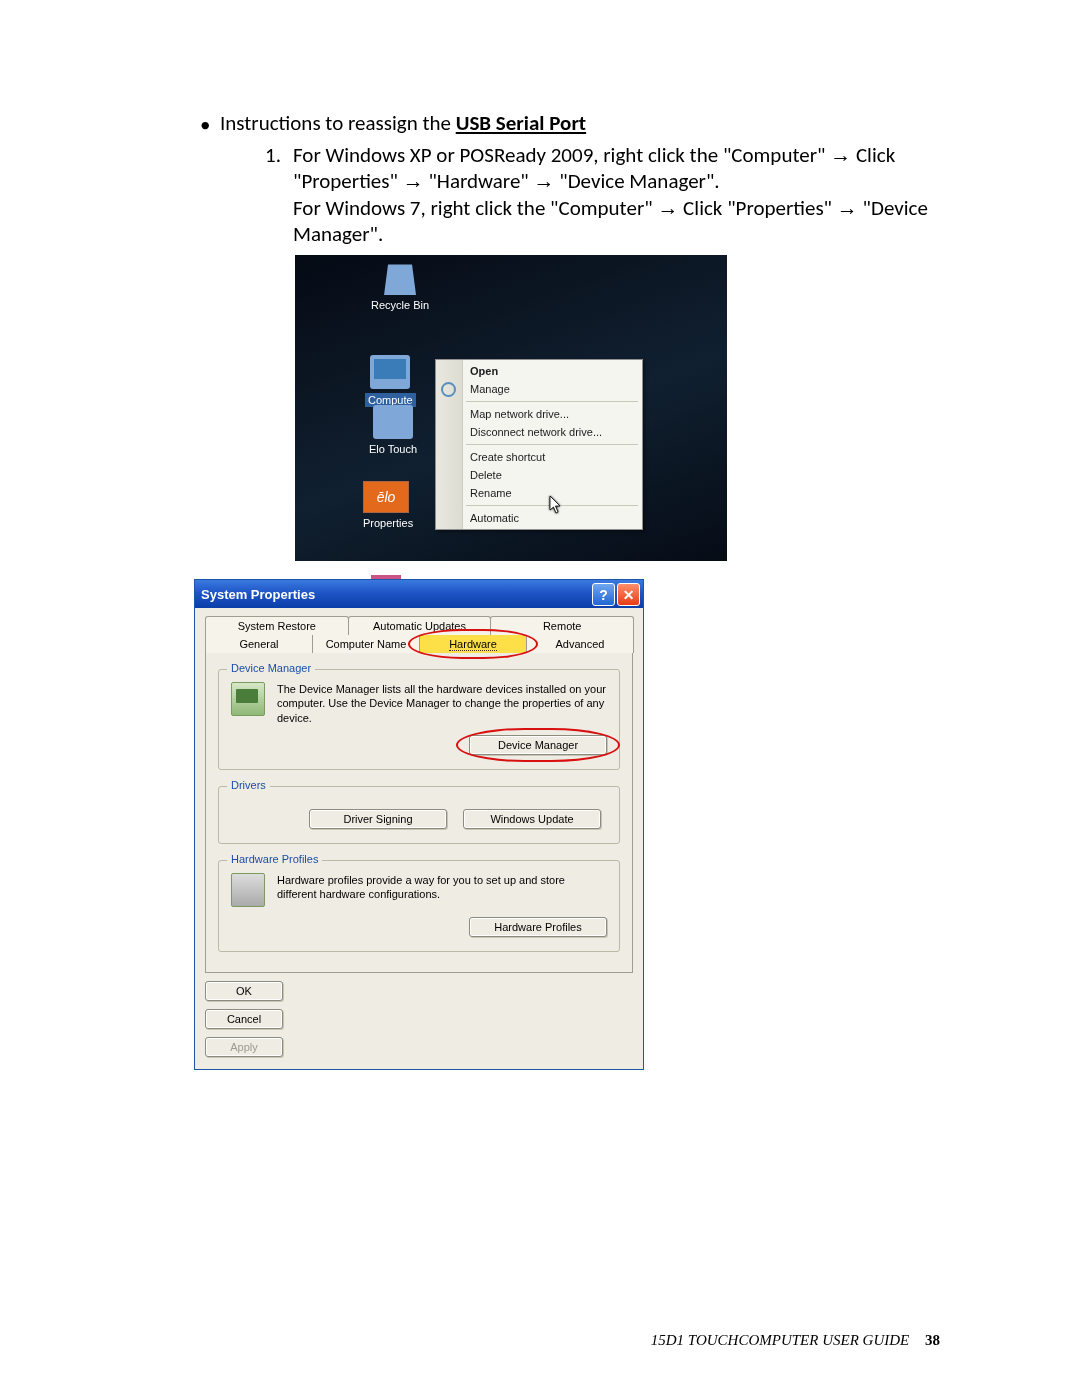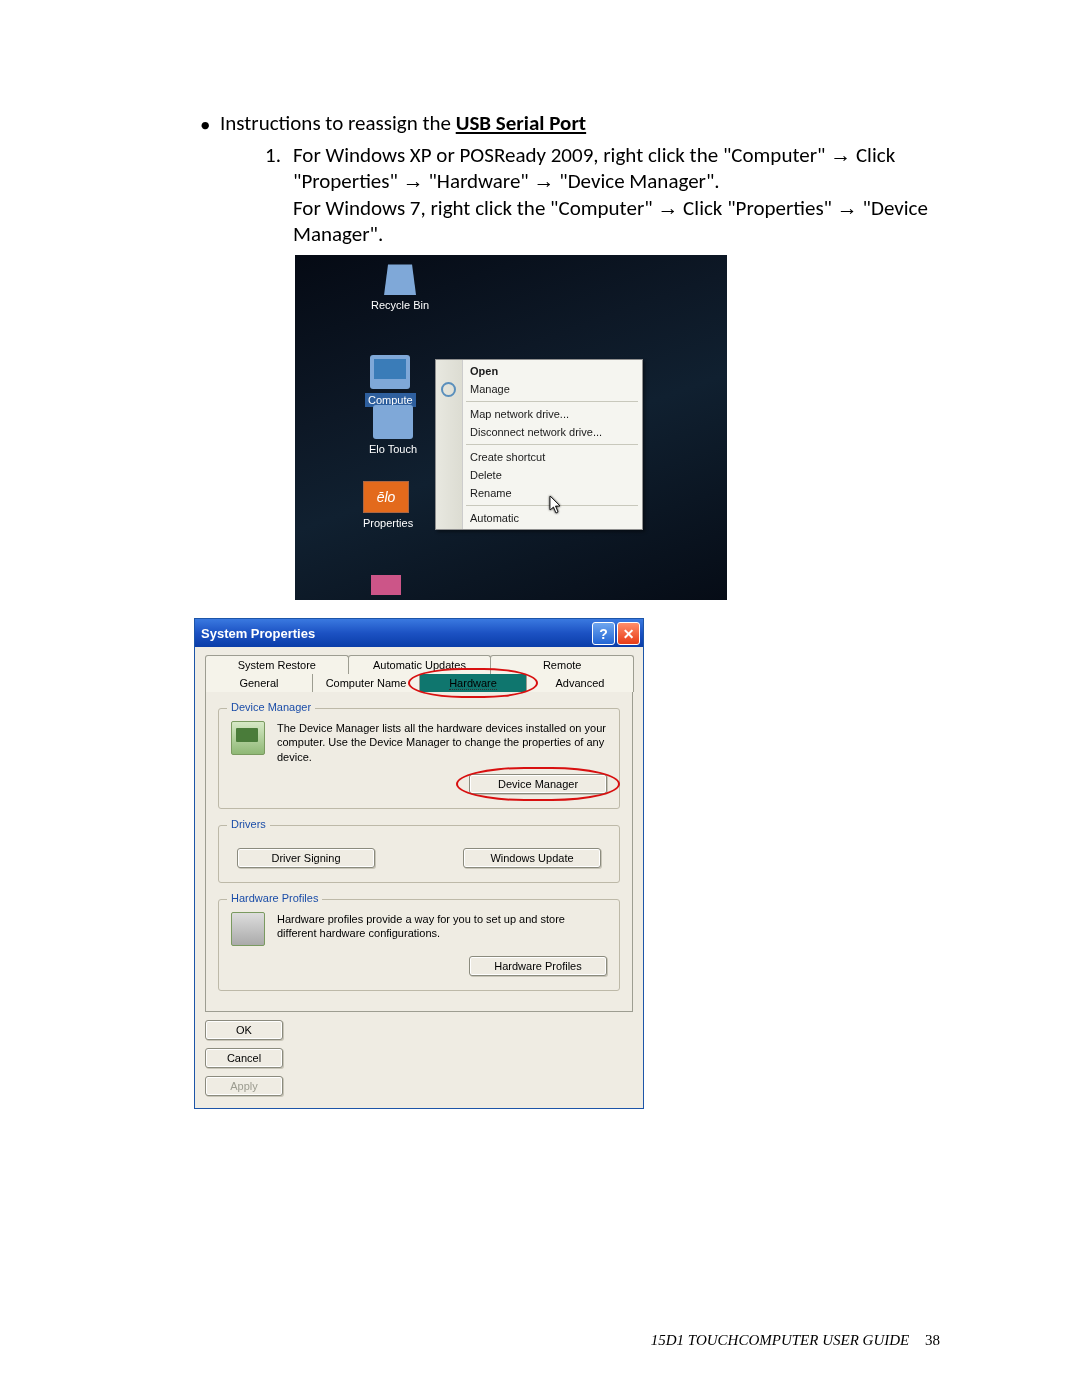--- a/index.html
+++ b/index.html
@@ -31,21 +31,21 @@
     font-size:21px;
     margin-left: 65px;
     margin-top:4px;
   }
   .ol-num { width:28px; }
   .ol-text { flex:1; line-height:1.25; }
   .arrow { font-family: Arial, sans-serif; }
   .screenshot1 {
     margin: 8px 0 0 95px;
     width: 432px;
-    height: 345px;
+    height: 306px;
     background: linear-gradient(160deg,#050a14 0%, #0d1826 35%, #102030 55%, #060c16 100%);
     position: relative;
     font-family: Tahoma, Arial, sans-serif;
   }
   .desk-icon {
     position:absolute;
     text-align:center;
     color:#fff;
     font-size:11px;
   }
@@ -142,21 +142,21 @@
     border-bottom:none;
     background:#f5f3ea;
     text-align:center;
     padding:3px 0;
     margin-right:-1px;
     border-radius:3px 3px 0 0;
     position:relative;
   }
   .tab.row2{border-top:none;border-radius:0;}
   .tab.active{
-    background:#0f766e;
+    background:#fde047;
     z-index:2;
     font-weight:400;
   }
   .tab-hw-circle{
     position:absolute;
     left:-12px; right:-12px; top:-6px; bottom:-6px;
     border:2.5px solid #d81010;
     border-radius:50%/60%;
     z-index:3;
     pointer-events:none;
@@ -190,21 +190,21 @@
     border:1px solid #7a9a60;
     border-radius:2px;
     position:relative;
   }
   .fs-icon.card:before{content:"";position:absolute;left:4px;top:6px;width:22px;height:14px;background:#4a7c3a;border-radius:1px;}
   .fs-icon.disk{background:linear-gradient(#eee,#bbb);}
   .fs-icon.disk:before{content:"";position:absolute;left:6px;top:6px;width:20px;height:20px;border-radius:50%;background:radial-gradient(#fff,#999);}
   .fs-icon.hw{background:linear-gradient(#ddd,#aaa);}
   .fs-text{font-size:11px;line-height:1.3;flex:1;}
   .fs-btn-row{display:flex;justify-content:flex-end;gap:16px;margin-top:10px;}
-  .fs-btn-row.two{justify-content:space-between;padding:0 6px;}
+  .fs-btn-row.two{padding:0 6px;}
   .win-btn{
     font-size:11px;
     padding:3px 0;
     width:136px;
     text-align:center;
     background:#efece3;
     border:1px solid #8b8b7e;
     border-radius:3px;
     box-shadow: inset 0 0 0 1px #fff, 1px 1px 0 #c8c5b8;
     position:relative;
@@ -222,21 +222,21 @@
   
   .footer{
     position:absolute;
     bottom:48px;
     right:140px;
     font-size:15px;
     font-style:italic;
     font-family: Georgia, 'Times New Roman', serif;
   }
   .footer .small{font-variant:small-caps;font-style:italic;}
-  .footer .pn{font-style:normal;font-weight:400;margin-left:12px;}
+  .footer .pn{font-style:normal;font-weight:700;margin-left:12px;}
 </style>
 </head>
 <body>
 
 <div class="page">
   <div class="bullet-row">
     <div class="bullet-dot">•</div>
     <div class="bullet-text inst-line">
       <span>Instructions to reassign the </span><b><u>USB Serial Port</u></b>
     </div>

